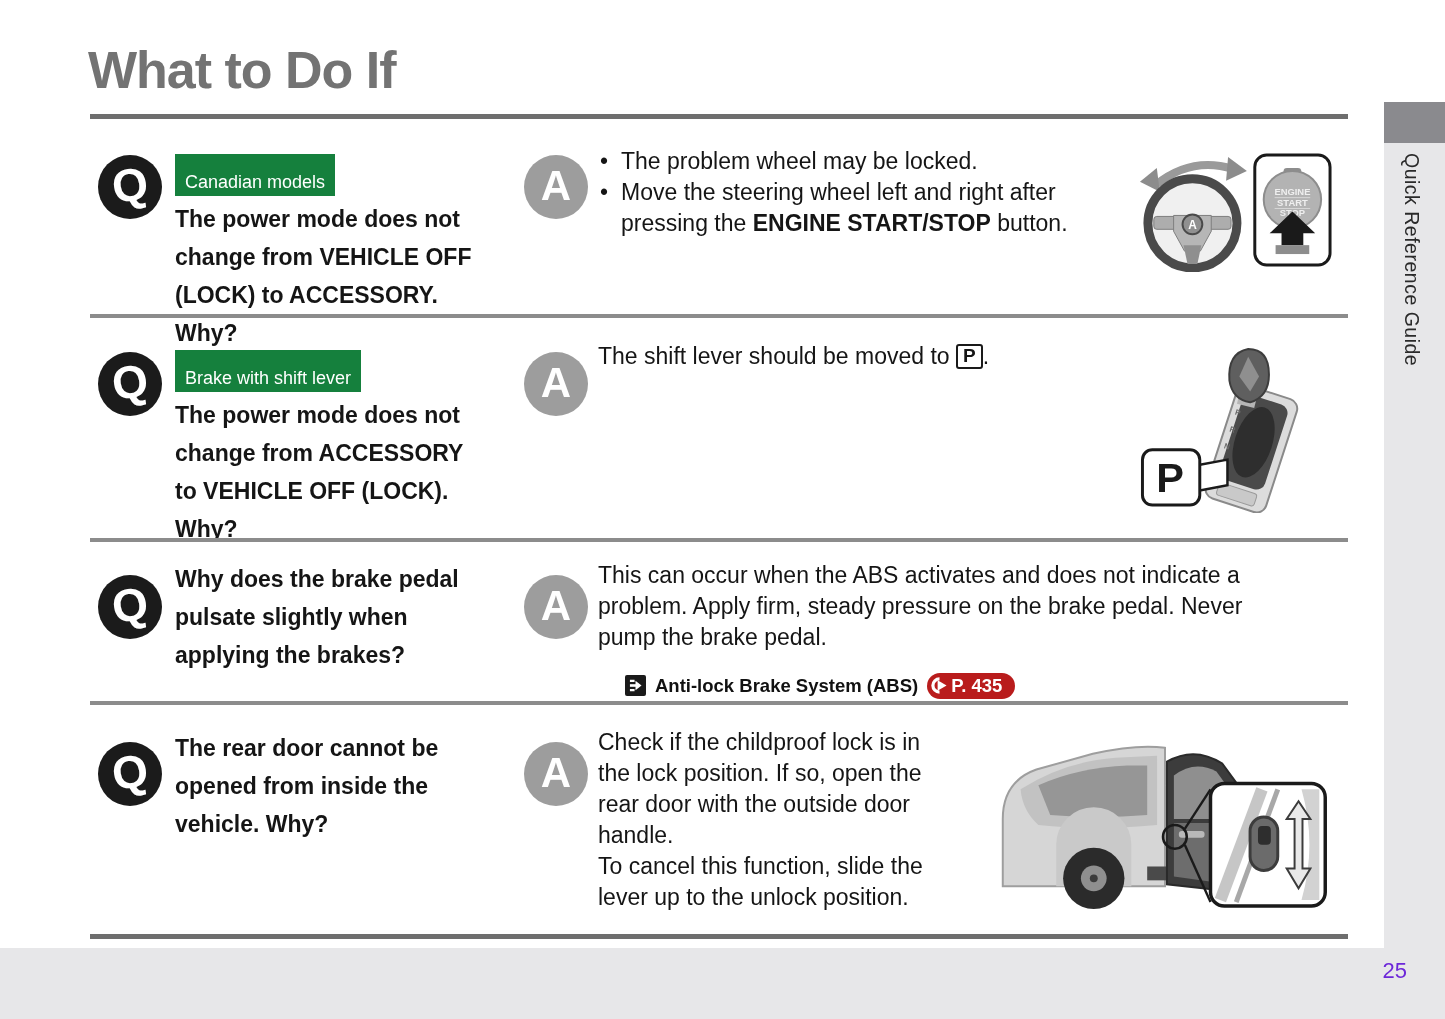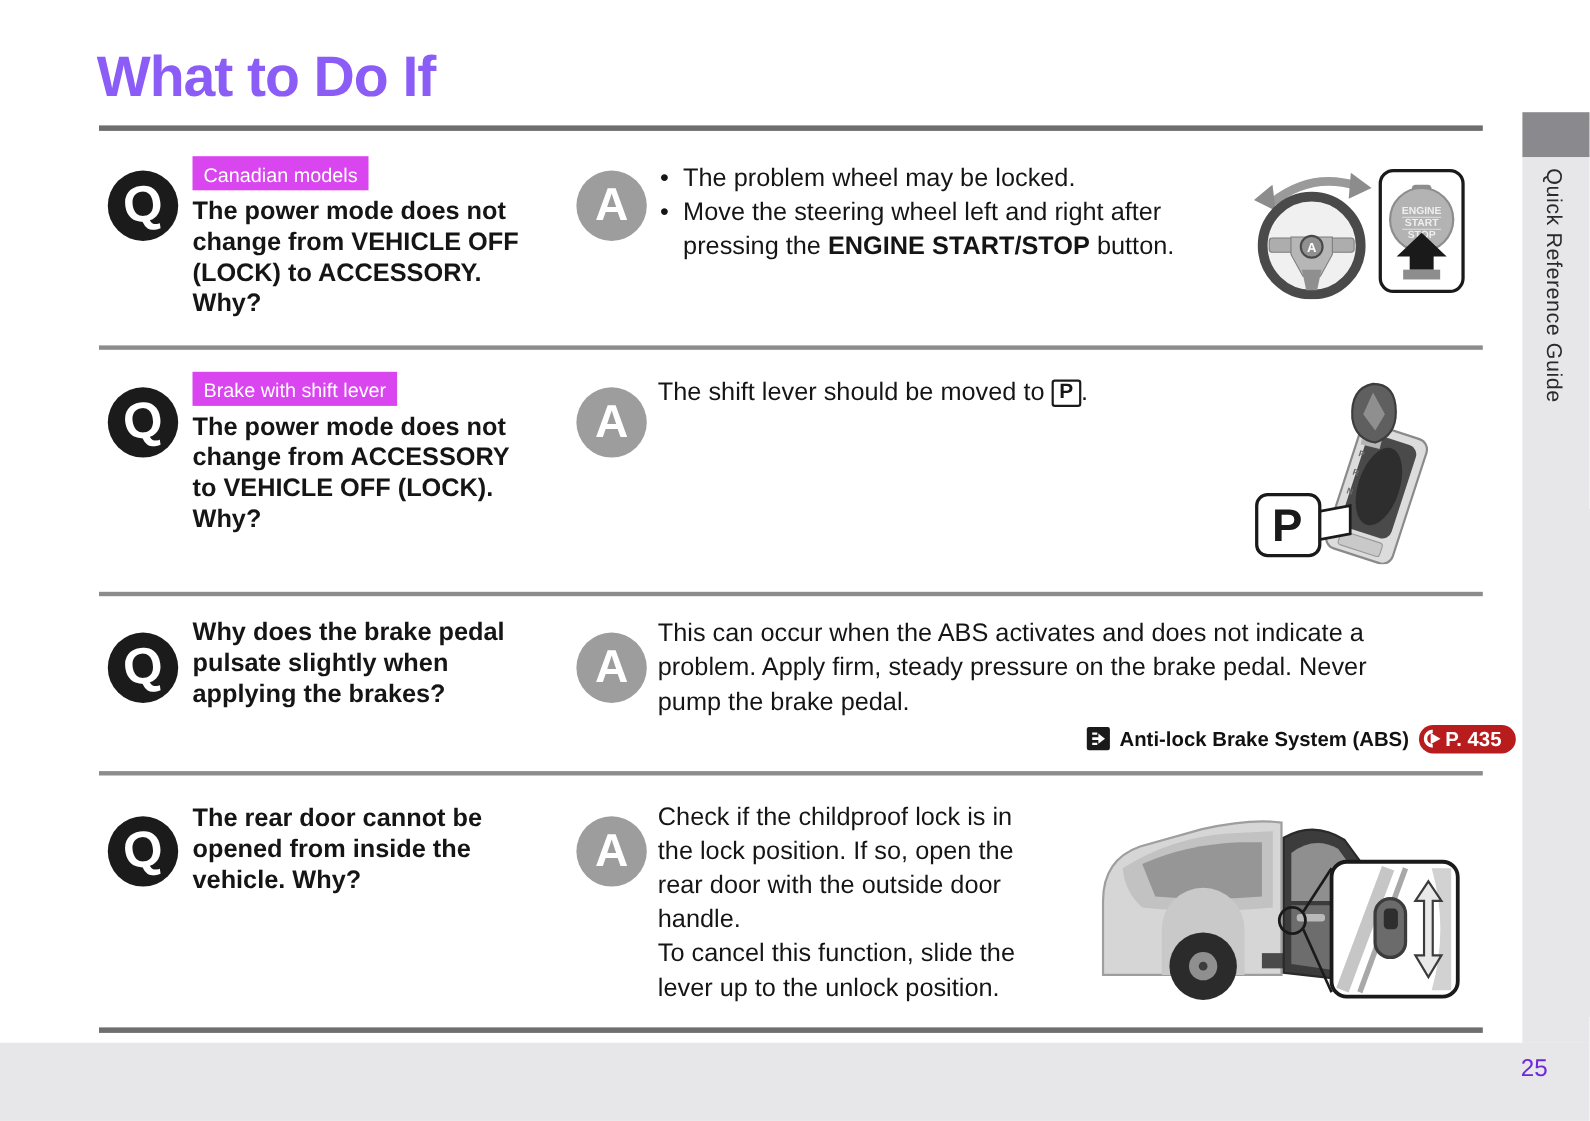--- a/index.html
+++ b/index.html
@@ -7,21 +7,21 @@
   body {
     width:1445px; height:1019px;
     background:#ffffff; color:#1a1a1a;
     font-family:"Liberation Sans", sans-serif;
     overflow:hidden;
   }
   .page { position:relative; width:1445px; height:1019px; background:#fff; }
 
   .title {
     position:absolute; left:88px; top:40px; margin:0;
-    font-size:52px; font-weight:700; letter-spacing:-1px; color:#8b5cf6;
+    font-size:52px; font-weight:700; letter-spacing:-1px; color:#737373;
   }
   .rule { position:absolute; left:90px; width:1258px; background:#6e6e6e; }
   .title-rule { top:114px; height:5px; }
   .divider { height:4px; background:#8c8c8c; }
   .d1 { top:314px; } .d2 { top:538px; } .d3 { top:701px; }
   .bottom-rule { top:934px; height:5px; }
 
   .qa { position:absolute; left:0; width:1390px; }
   .s1 { top:140px; } .s2 { top:333px; } .s3 { top:556px; } .s4 { top:722px; }
 
@@ -36,25 +36,25 @@
   .a-badge span { margin-top:-3px; display:block; }
   .s1 .q-badge, .s1 .a-badge { top:15px; }
   .s2 .q-badge, .s2 .a-badge { top:19px; }
   .s3 .q-badge, .s3 .a-badge { top:19px; }
   .s4 .q-badge, .s4 .a-badge { top:20px; }
 
   .q-col { position:absolute; left:175px; width:360px; }
   .s1 .q-col { top:2px; } .s2 .q-col { top:5px; }
   .s3 .q-col { top:2px; } .s4 .q-col { top:5px; }
   .model-badge {
-    display:inline-block; background:#d946ef; color:#fff;
-    font-size:18px; line-height:22px; padding:6px 10px 3px; margin:0 0 2px 0;
+    display:inline-block; background:#15803d; color:#fff;
+    font-size:18px; line-height:22px; padding:17px 10px 3px; margin:12px 0 2px 0;
   }
   .question {
-    margin:2px 0 0 0; font-size:23px; font-weight:700; line-height:28px;
+    margin:2px 0 0 0; font-size:23px; font-weight:700; line-height:38px;
     white-space:pre-line; color:#151515;
   }
 
   .a-col { position:absolute; left:598px; font-size:23px; line-height:31px; color:#151515; }
   .s1 .a-col { top:6px;  width:560px; }
   .s2 .a-col { top:8px;  width:520px; }
   .s3 .a-col { top:4px;  width:780px; }
   .s4 .a-col { top:5px;  width:430px; }
   .a-col p { margin:0; white-space:pre-line; }
 
@@ -62,22 +62,22 @@
   .bullets li { position:relative; padding-left:23px; }
   .bullets li::before { content:"\2022"; position:absolute; left:2px; top:0; }
 
   .key-box {
     display:inline-block; border:2px solid #1a1a1a; border-radius:3px;
     font-weight:700; font-size:19px; line-height:20px; padding:0 5px 1px 5px;
     vertical-align:2px; background:#fff;
   }
 
   .ref-line {
-    margin-top:3px; display:flex; align-items:center; gap:9px;
-    font-size:18.5px; font-weight:700; padding-left:27px; color:#111;justify-content:flex-end;
+    margin-top:17px; display:flex; align-items:center; gap:9px;
+    font-size:18.5px; font-weight:700; padding-left:27px; color:#111;
   }
   .ref-icon {
     width:21px; height:21px; background:#1a1a1a; border-radius:2px;
     display:flex; align-items:center; justify-content:center; flex:0 0 auto;
   }
   .page-pill {
     display:inline-flex; align-items:center; gap:3px;
     background:#b91c1c; color:#fff; border-radius:14px;
     height:26px; padding:0 13px 0 4px; font-size:18.5px; font-weight:700;
   }

